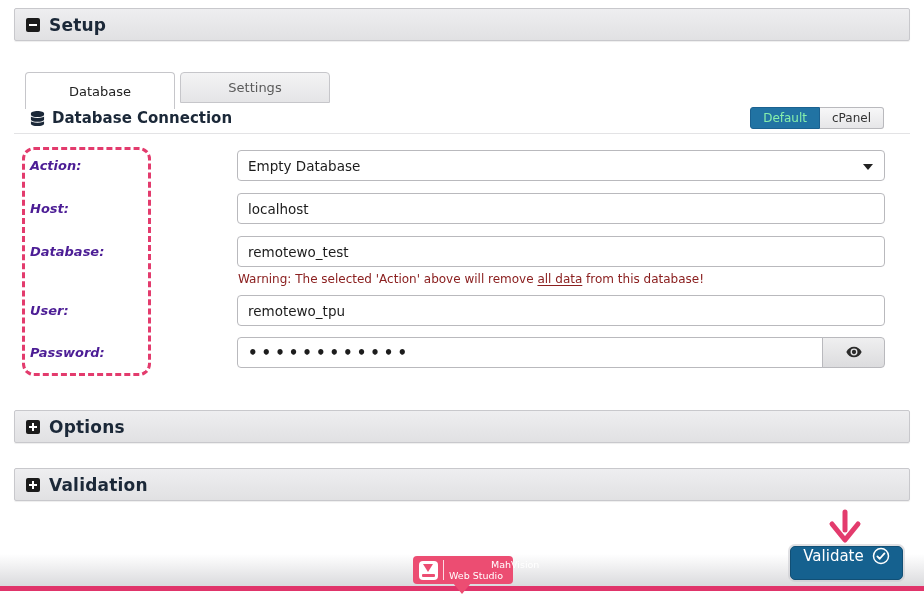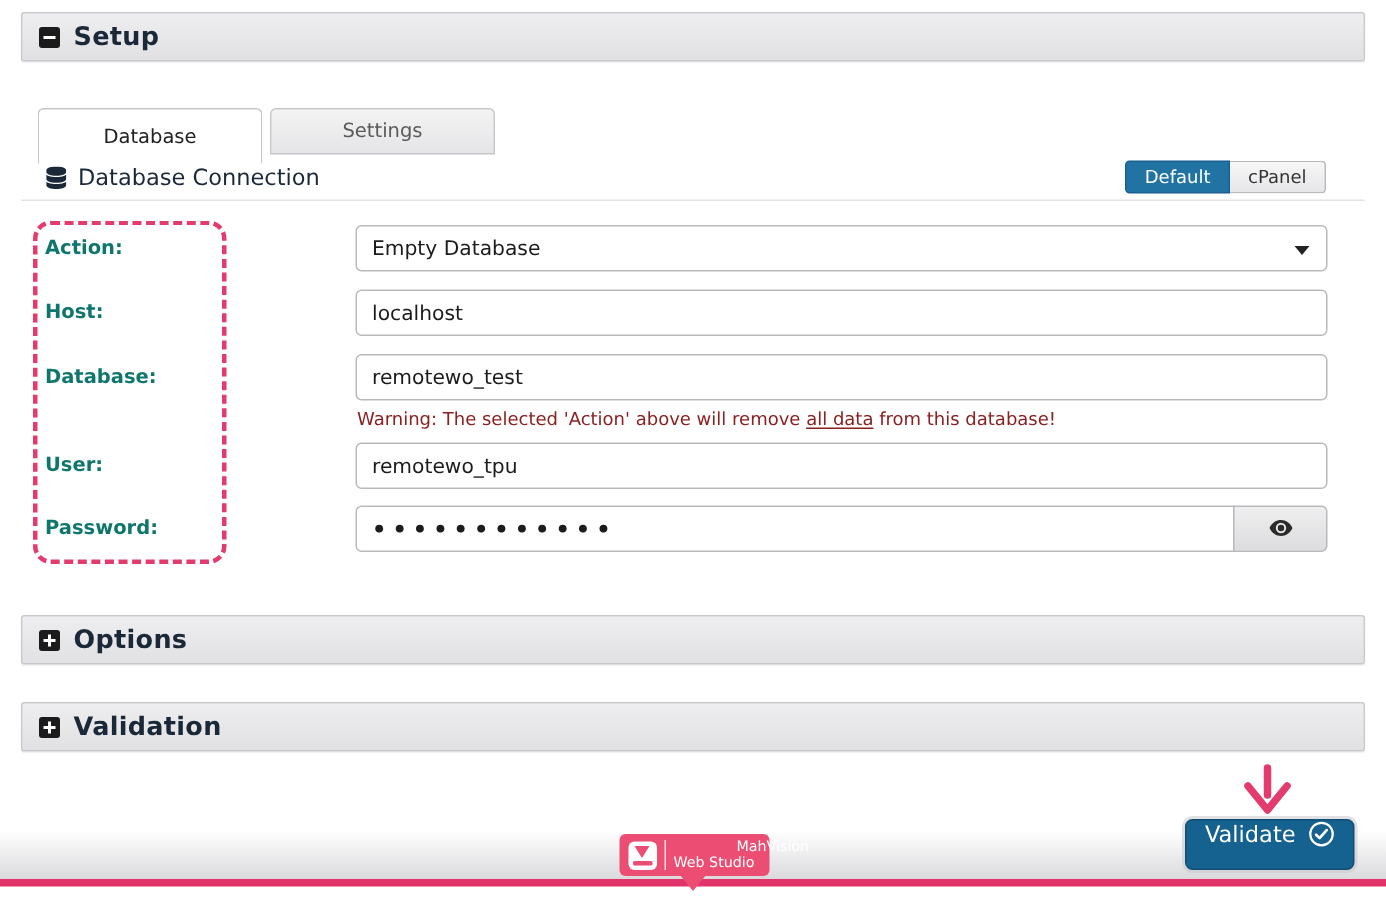--- a/index.html
+++ b/index.html
@@ -19,28 +19,28 @@
   
   .tab { position:absolute; top:60px; width:150px; display:flex; align-items:center; justify-content:center;
          font-size:13px; border:1px solid #c6c6ca; border-radius:4px 4px 0 0; cursor:pointer;margin-top:12px; }
   .tab-database { left:25px; height:37px; background:#fff; border-bottom:none; color:#222; z-index:2; }
   .tab-settings { left:180px; height:31px; background:linear-gradient(#f3f3f4,#e5e5e7); color:#5a5a5a; }
 
   
   .sec-head { position:absolute; left:14px; top:103px; width:896px; height:31px; border-bottom:1px solid #e3e3e5;
               display:flex; align-items:center; }
   .db-icon { margin-left:16px; display:flex; align-items:center; }
-  .sec-title { font-size:15px; font-weight:normal; color:#1b2838; margin-left:7px; }
+  .sec-title { font-size:15px; font-weight:bold; color:#1b2838; margin-left:7px; }
   .mode-group { position:absolute; right:26px; top:4px; display:flex; }
   .mode-btn { height:22px; padding:0 12px; font-size:12px; display:flex; align-items:center; cursor:pointer; }
-  .mode-default { background:#2173a3; color:#ffffff; border:1px solid #1b6190; border-radius:3px 0 0 3px; }
+  .mode-default { background:#2173a3; color:#86efac; border:1px solid #1b6190; border-radius:3px 0 0 3px; }
   .mode-cpanel { background:linear-gradient(#f7f7f8,#e6e6e8); color:#333; border:1px solid #b9b9bd; border-left:none; border-radius:0 3px 3px 0; }
 
   
-  .flabel { position:absolute; left:30px; font-size:13px; font-weight:bold; color:#0f766e; }
+  .flabel { position:absolute; left:30px; font-size:13px; font-weight:bold; color:#4c1d95;font-style:italic; }
   .field { position:absolute; left:237px; width:648px; height:31px; border:1px solid #b9b9bd; border-radius:4px;
            background:#fff; font-size:13.5px; color:#1c1c1c; padding:0 10px;
            font-family:"DejaVu Sans","Liberation Sans",sans-serif; outline:none; }
   .select-box { display:flex; align-items:center; cursor:pointer; position:absolute; left:237px; width:648px; height:31px;
                 border:1px solid #b9b9bd; border-radius:4px; background:#fff; font-size:13.5px; color:#1c1c1c; padding:0 10px; }
   .caret { position:absolute; right:11px; top:13px; width:0; height:0;
            border-left:5px solid transparent; border-right:5px solid transparent; border-top:6px solid #222; }
   .pw-field { width:586px; border-radius:4px 0 0 4px; font-size:15px; font-weight:bold; letter-spacing:4px; }
   .eye-btn { position:absolute; left:822px; width:63px; height:31px; background:linear-gradient(#efeff0,#dcdcde);
              border:1px solid #b9b9bd; border-radius:0 4px 4px 0; display:flex; align-items:center; justify-content:center; cursor:pointer; }

